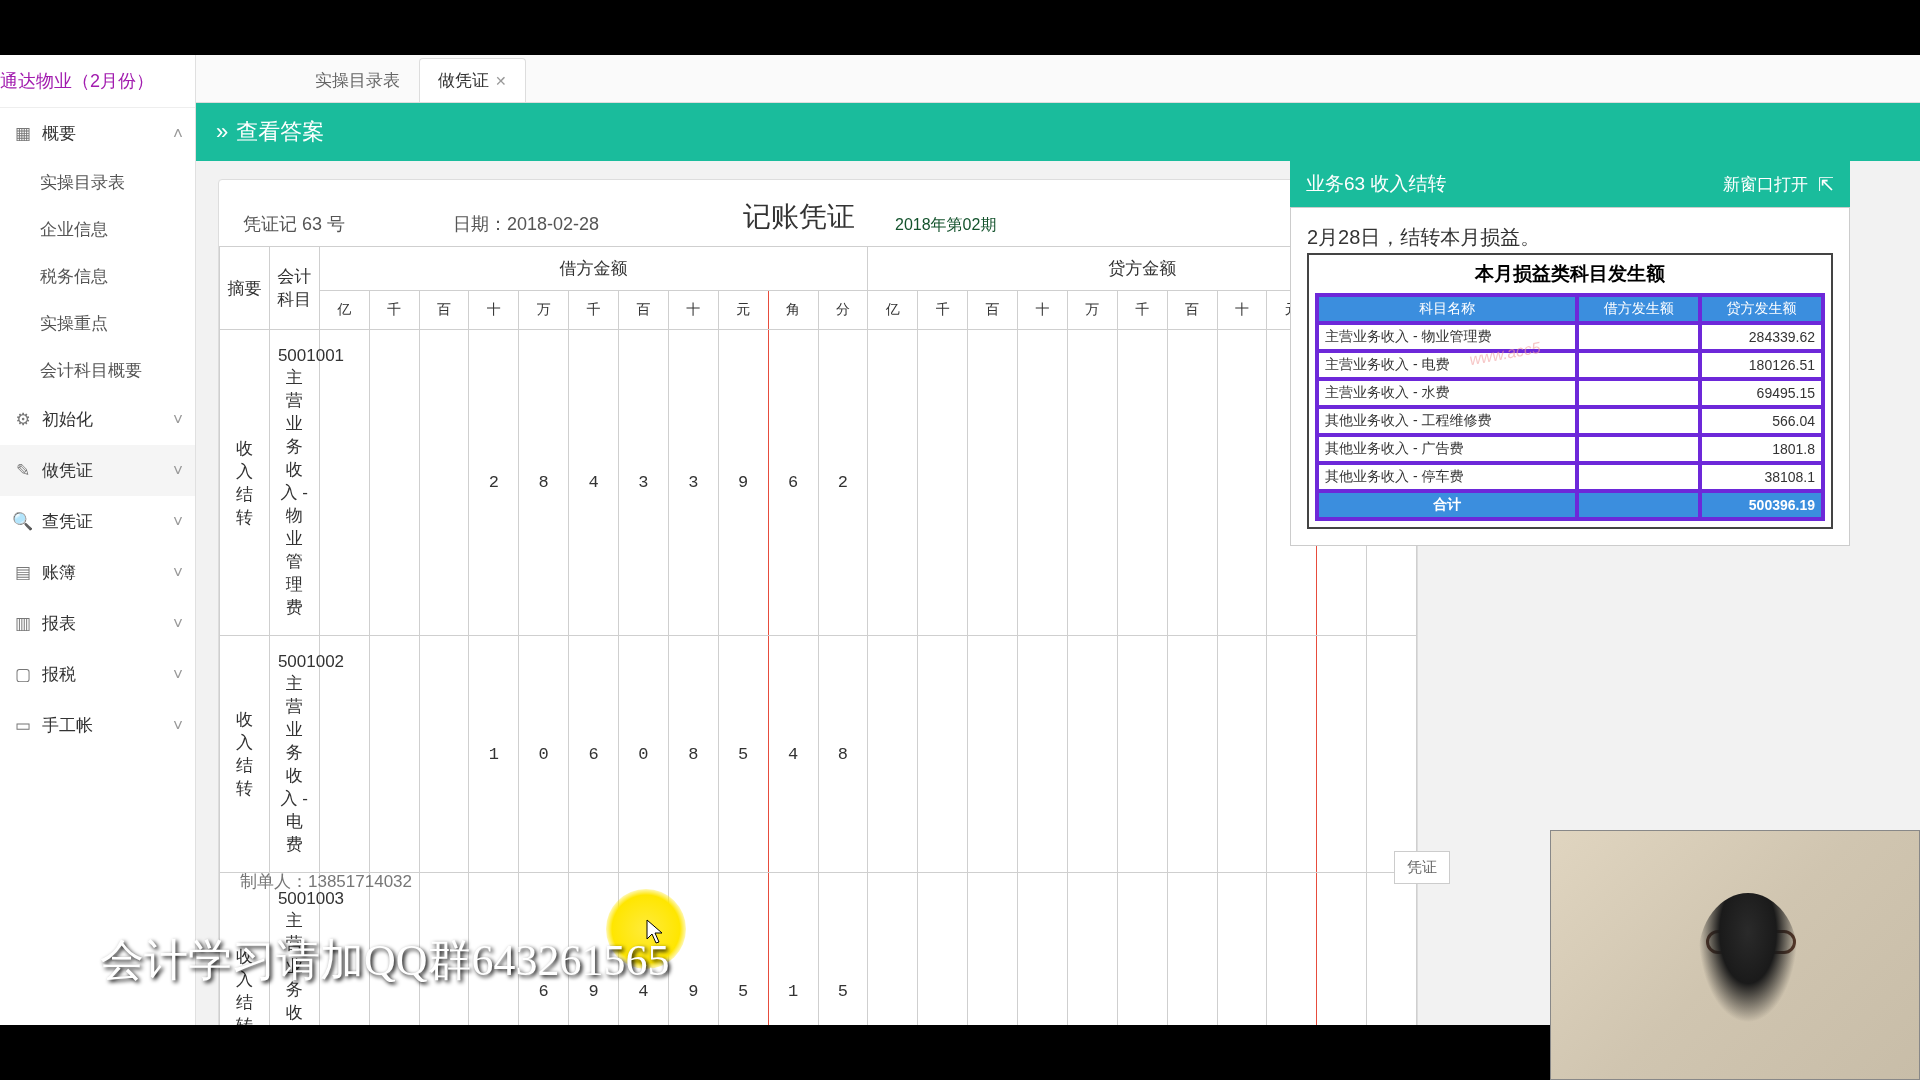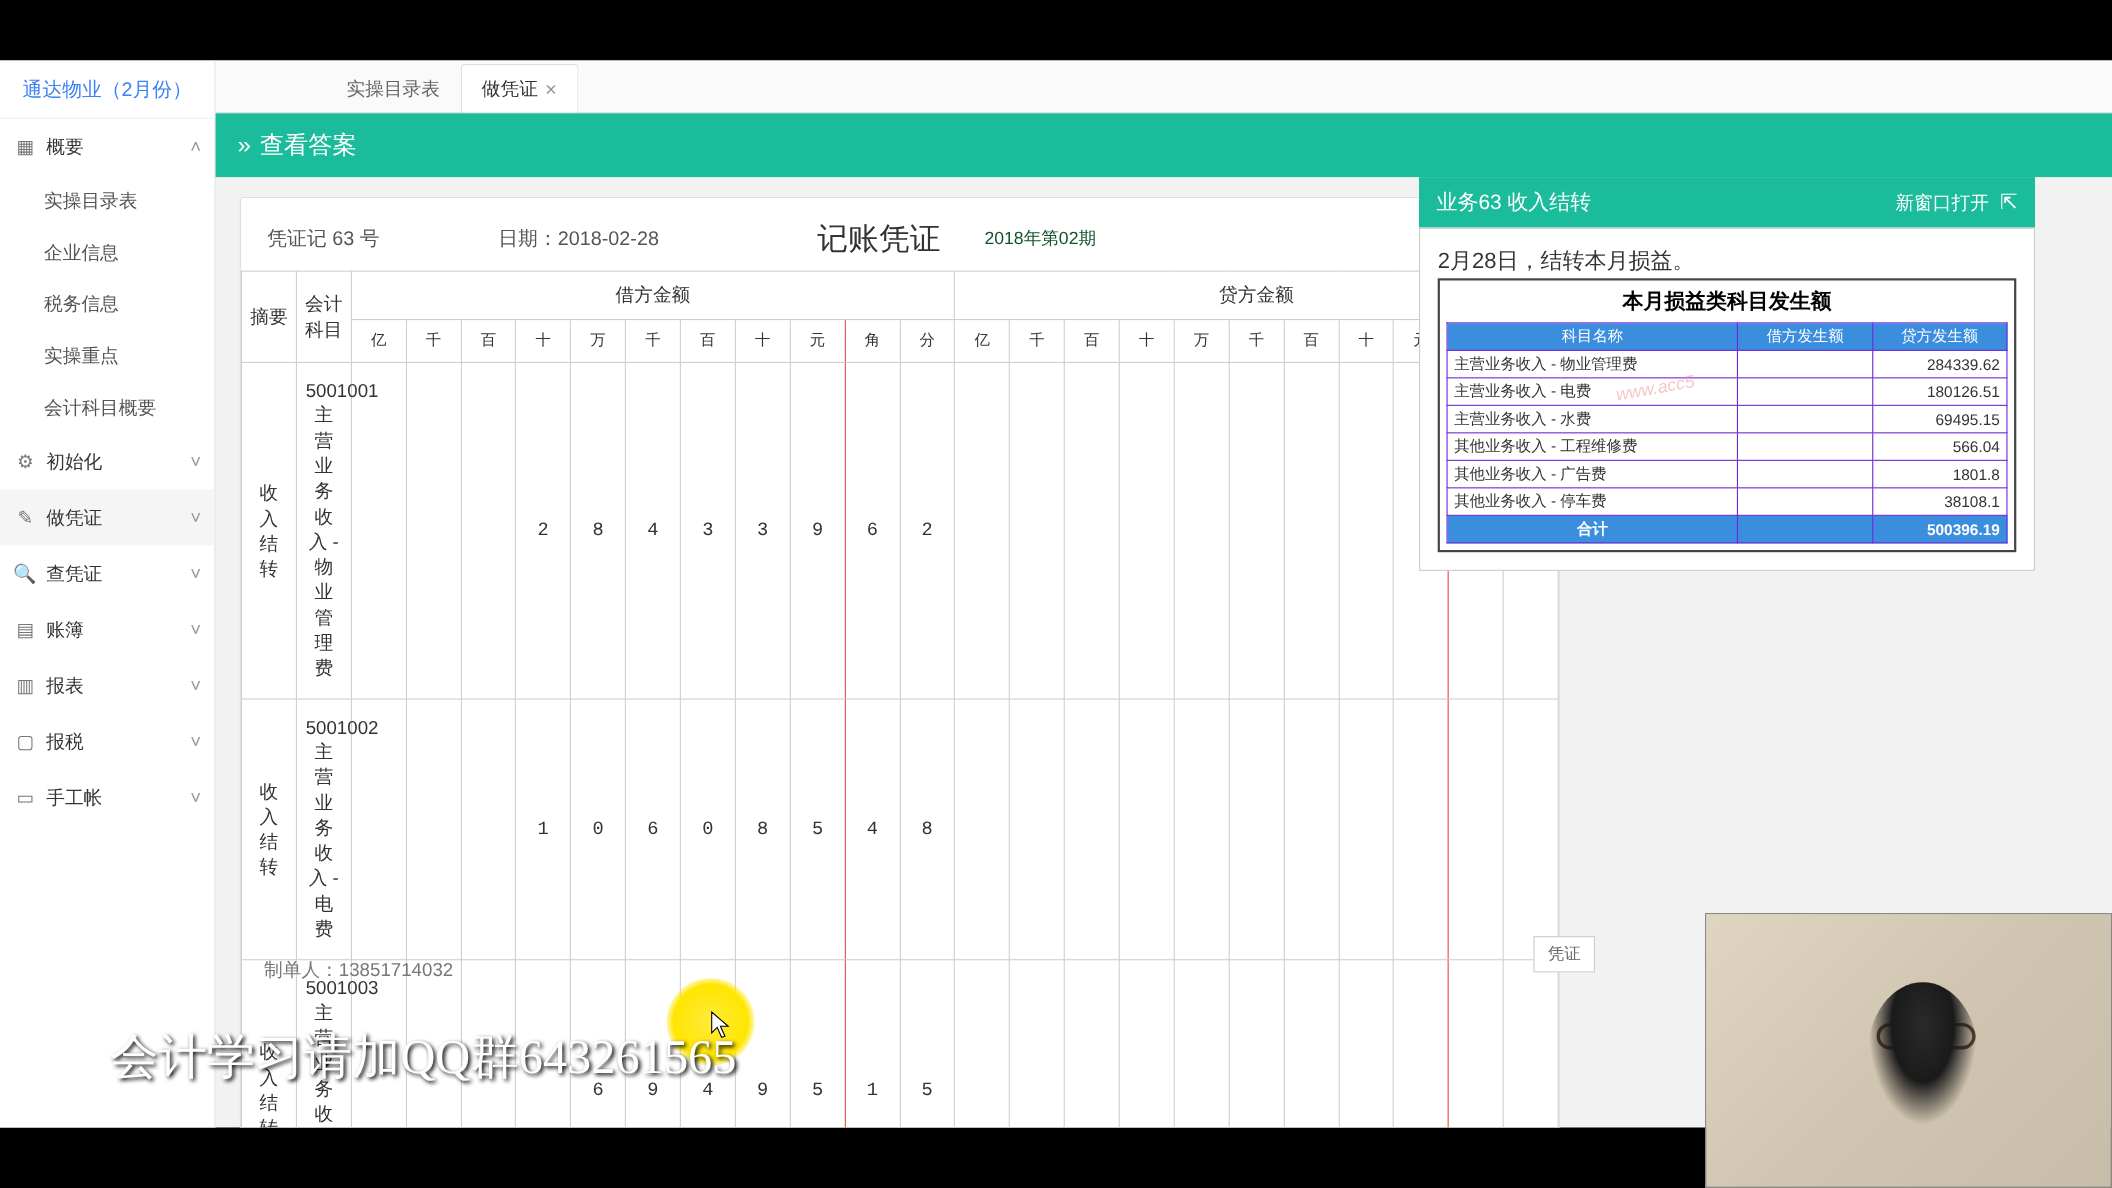--- a/index.html
+++ b/index.html
@@ -1,32 +1,32 @@
 <!DOCTYPE html>
 <html><head>
 <meta charset="utf-8">
 <style>
 *{margin:0;padding:0;box-sizing:border-box;font-family:"Microsoft YaHei",Arial,sans-serif}
 body{background:#000;width:1920px;height:1080px;overflow:hidden;position:relative}
 .viewport{position:absolute;left:0;top:55px;width:1920px;height:970px;background:#f2f2f2;display:flex}
 .sidebar{width:196px;background:#fff;border-right:1px solid #e0e0e0;display:flex;flex-direction:column}
-.sidebar-title{padding:14px 0;text-align:center;font-size:18px;color:#3b82f6;border-bottom:1px solid #eee}
+.sidebar-title{padding:14px 0;text-align:left;font-size:18px;color:#a21caf;border-bottom:1px solid #eee}
 .nav-section{display:flex;align-items:center;padding:14px 12px;cursor:pointer;font-size:17px;color:#333}
 .nav-section .ico{width:22px;color:#777;margin-right:8px;display:flex;align-items:center;justify-content:center}
 .nav-section .chev{margin-left:auto;color:#999}
 .nav-sub{padding:12px 12px 12px 40px;font-size:17px;color:#555;cursor:pointer}
 .main{flex:1;display:flex;flex-direction:column;position:relative}
 .tabs{height:48px;background:#fafafa;border-bottom:1px solid #ddd;display:flex;align-items:flex-end;padding-left:100px}
 .tab{padding:10px 18px;font-size:17px;color:#666;cursor:pointer;border:1px solid transparent;border-bottom:none;background:transparent;display:flex;align-items:center;gap:6px}
 .tab.active{background:#fff;border-color:#ddd;border-radius:4px 4px 0 0;color:#333}
 .tab .x{font-size:14px;color:#999}
 .answer-bar{background:#1abc9c;color:#fff;padding:14px 20px;font-size:22px;display:flex;align-items:center;gap:8px}
 .content{flex:1;padding:0;position:relative;overflow:hidden}
 .voucher-box{margin:18px 22px 0 22px;background:#fff;border:1px solid #ddd;border-radius:4px;padding:18px 0 18px 0;width:1200px}
-.vh-row{display:flex;align-items:center;padding:0 24px 10px 24px}
+.vh-row{display:flex;align-items:flex-end;padding:0 24px 10px 24px}
 .vh-no{font-size:18px;color:#555;width:210px}
 .vh-date{font-size:18px;color:#555;width:250px}
 .vh-title{font-size:28px;color:#333;margin:0 40px}
 .vh-period{font-size:16px;color:#14532d}
 table.voucher{border-collapse:collapse;width:100%;table-layout:fixed}
 table.voucher th,table.voucher td{border:1px solid #cfcfcf;font-size:17px;color:#333;text-align:center;vertical-align:middle}
 table.voucher th{font-weight:normal;padding:10px 4px}
 td.summary{padding:16px 8px;text-align:left;font-size:17px}
 td.subject{padding:16px 8px;text-align:left;font-size:17px}
 td.digit{font-size:26px;font-family:"Courier New",monospace;padding:16px 0;color:#3a6ea5}
@@ -35,21 +35,21 @@
 .cursor{position:absolute;z-index:6;pointer-events:none}
 .side-panel{position:absolute;right:70px;top:0;width:560px;z-index:4}
 .side-top{background:#1abc9c;color:#fff;padding:10px 16px;display:flex;align-items:center;font-size:19px}
 .side-top .btn{margin-left:auto;font-size:17px}
 .side-top .ico2{margin-left:10px}
 .side-body{background:#fff;border:1px solid #ccc;padding:16px}
 .side-desc{font-size:20px;color:#333;margin-bottom:2px}
 .small-tbl-wrap{border:2px solid #444;padding:6px;background:#fff}
 .small-title{text-align:center;font-size:19px;font-weight:bold;margin-bottom:6px}
 table.small{border-collapse:collapse;width:100%}
-table.small th,table.small td{border:1px solid #6d28d9;padding:3px 6px;font-size:14px}
+table.small th,table.small td{border:4px solid #6d28d9;padding:3px 6px;font-size:14px}
 table.small th{background:#3b8ede;color:#fff;font-weight:normal}
 table.small td{color:#333}
 table.small td.num{text-align:right}
 table.small tr.tot td{background:#3b8ede;color:#fff;font-weight:bold}
 .watermark{position:absolute;color:#f1a0a0;font-size:16px;font-style:italic;transform:rotate(-10deg);pointer-events:none;opacity:.6}
 .overlay-text{position:absolute;color:#fff;font-size:44px;font-family:"KaiTi","STKaiti",serif;text-shadow:2px 2px 4px #000;z-index:10}
 .webcam{position:absolute;right:0;bottom:0;width:370px;height:250px;background:linear-gradient(135deg,#e0d5c0 0%,#d0c5b0 50%,#c8bda8 100%);z-index:10;border:1px solid #888}
 .webcam::after{content:"";position:absolute;left:40%;top:25%;width:100px;height:130px;background:radial-gradient(ellipse at 50% 30%,#2a2a2a 0%,#1a1a1a 40%,transparent 70%);border-radius:50% 50% 40% 40%}
 .webcam .glasses{position:absolute;left:42%;top:40%;width:90px;height:24px;border:3px solid #5a3a2a;border-radius:12px;background:transparent}
 .ghost-btn{position:absolute;right:470px;top:690px;background:#fff;border:1px solid #ccc;padding:6px 12px;font-size:15px;color:#666}

